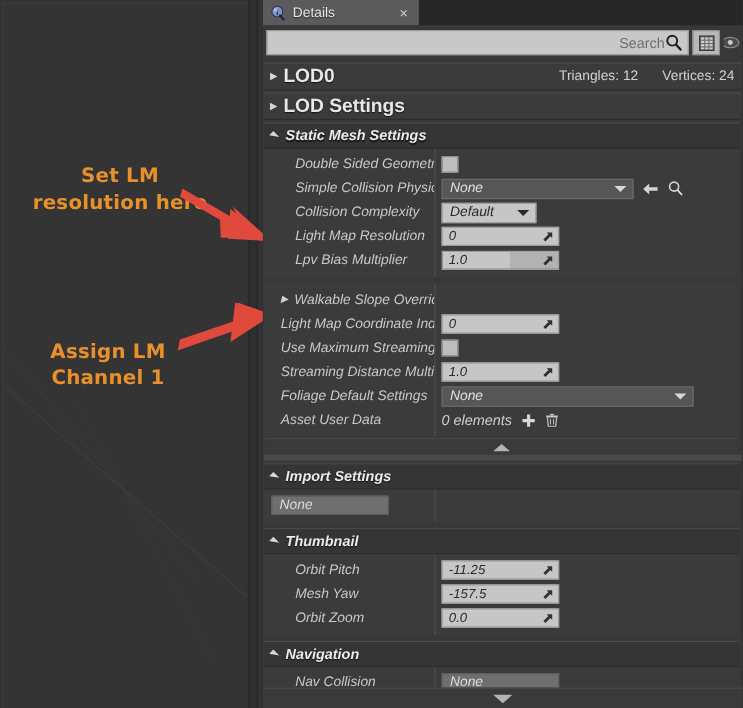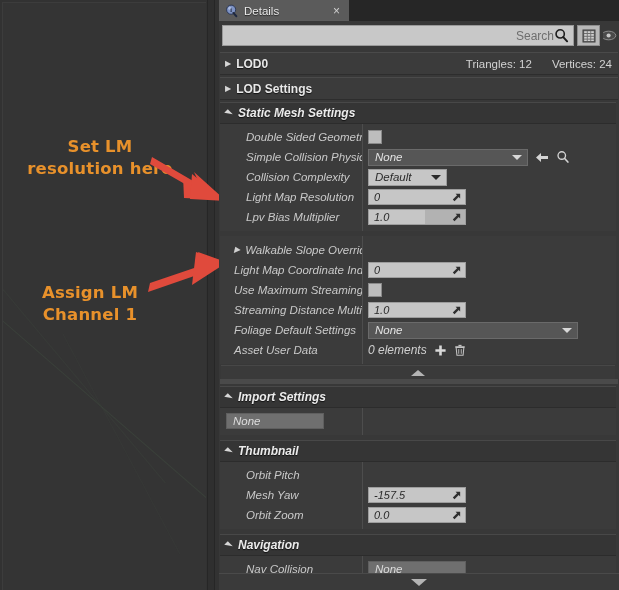--- a/index.html
+++ b/index.html
@@ -183,21 +183,21 @@
     padding: 0 6px 0 5px;
   }
   .croll .tri {
     color: #d6d6d6;
     font-size: 8px;
     margin-right: 5px;
     line-height: 1;
   }
   .croll .ttl {
     color: #e8e8e8;
-    font-size: 12px;
+    font-size: 16px;
     font-weight: bold;
     text-shadow: 0 1px 1px rgba(0,0,0,.7);
   }
   .croll .stats {
     margin-left: auto;
     color: #d2d2d2;
     font-size: 11.5px;
     display: flex;
     gap: 20px;
     white-space: nowrap;
@@ -643,20 +643,28 @@
 
     <div class="cat" style="margin-top:5px">
       <div class="cat-head">
         <span class="tri-d"></span>
         <span class="ttl">Thumbnail</span>
       </div>
       <div class="cat-body">
 
         <div class="prow">
           <div class="plabel">Orbit Pitch</div>
+          <div class="pval">
+            <div class="numfield" style="width:98px">
+              <span class="v">-11.25</span>
+              <svg class="spin" viewBox="0 0 12 12">
+                <path d="M10 2 L10 7 L8.4 5.4 L3.8 10 L2 8.2 L6.6 3.6 L5 2 Z" fill="#2f2f2f"></path>
+              </svg>
+            </div>
+          </div>
         </div>
 
         <div class="prow">
           <div class="plabel">Mesh Yaw</div>
           <div class="pval">
             <div class="numfield" style="width:98px">
               <span class="v">-157.5</span>
               <svg class="spin" viewBox="0 0 12 12">
                 <path d="M10 2 L10 7 L8.4 5.4 L3.8 10 L2 8.2 L6.6 3.6 L5 2 Z" fill="#2f2f2f"></path>
               </svg>

